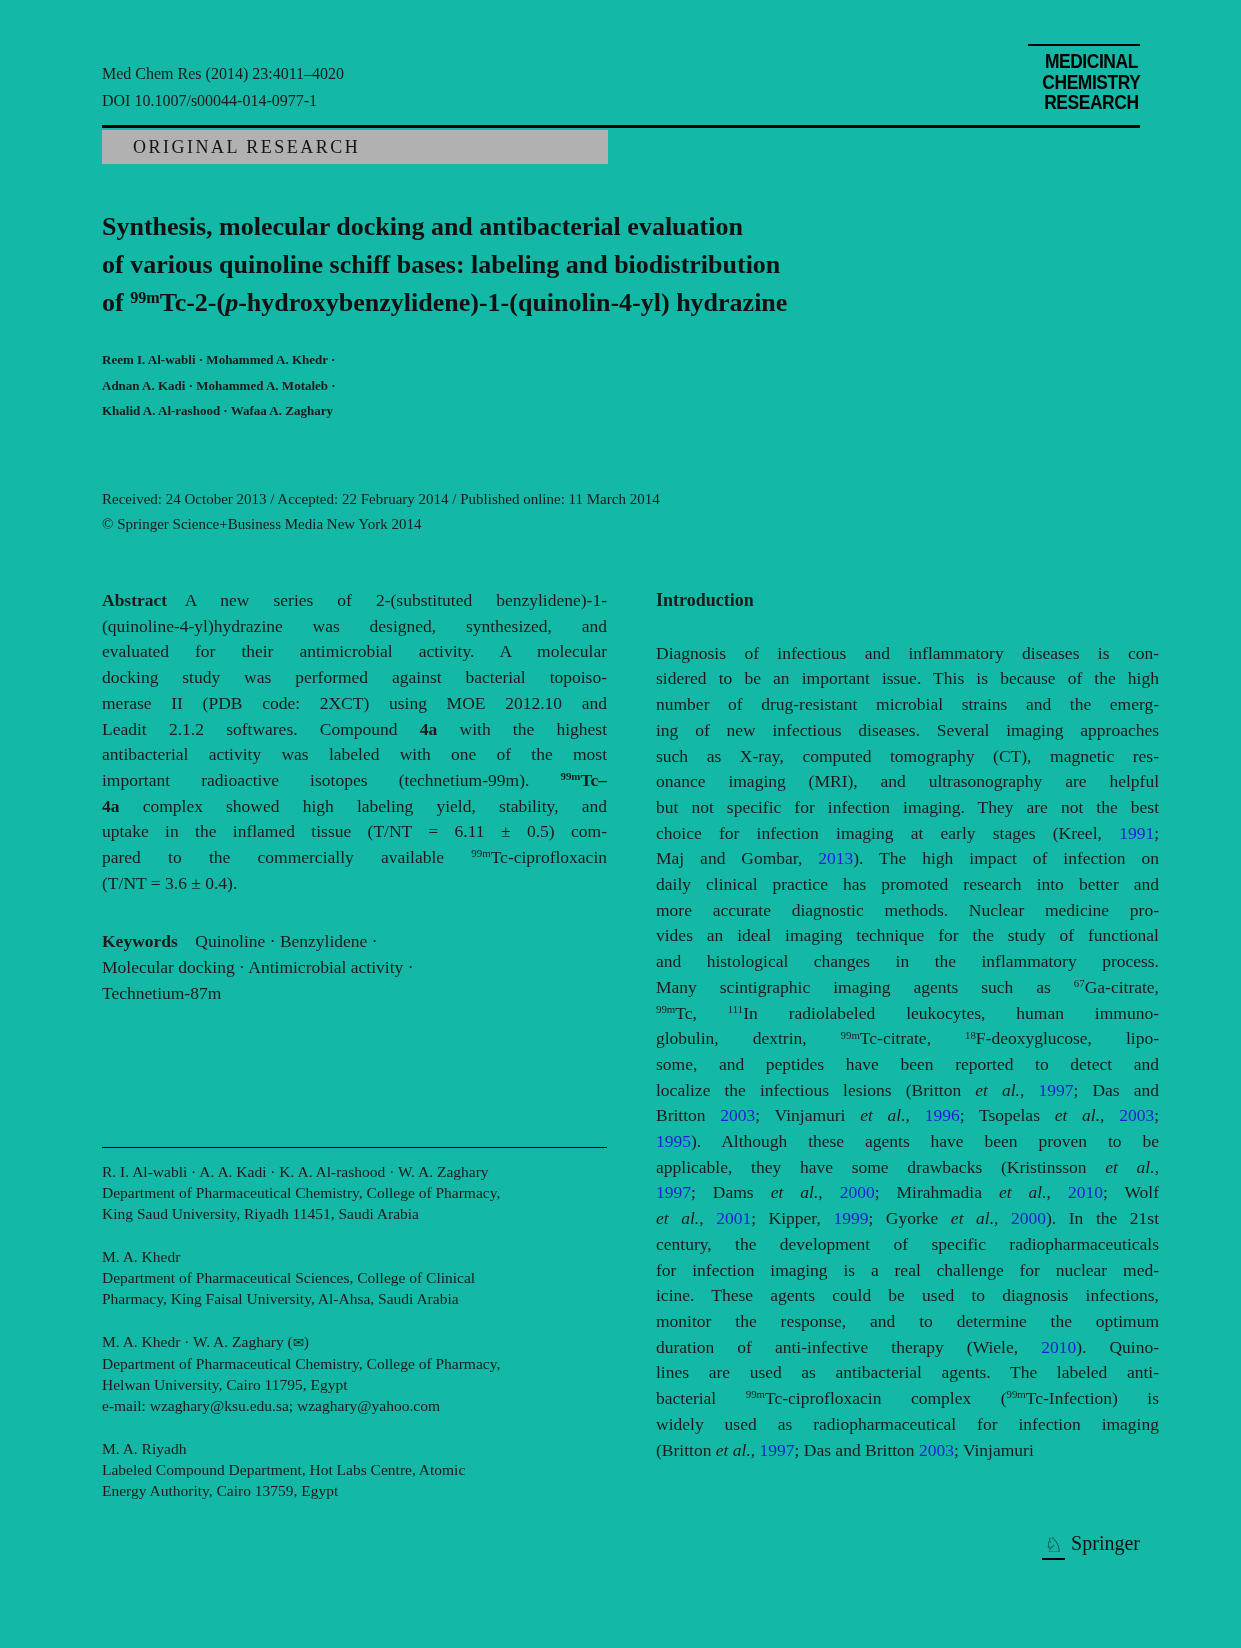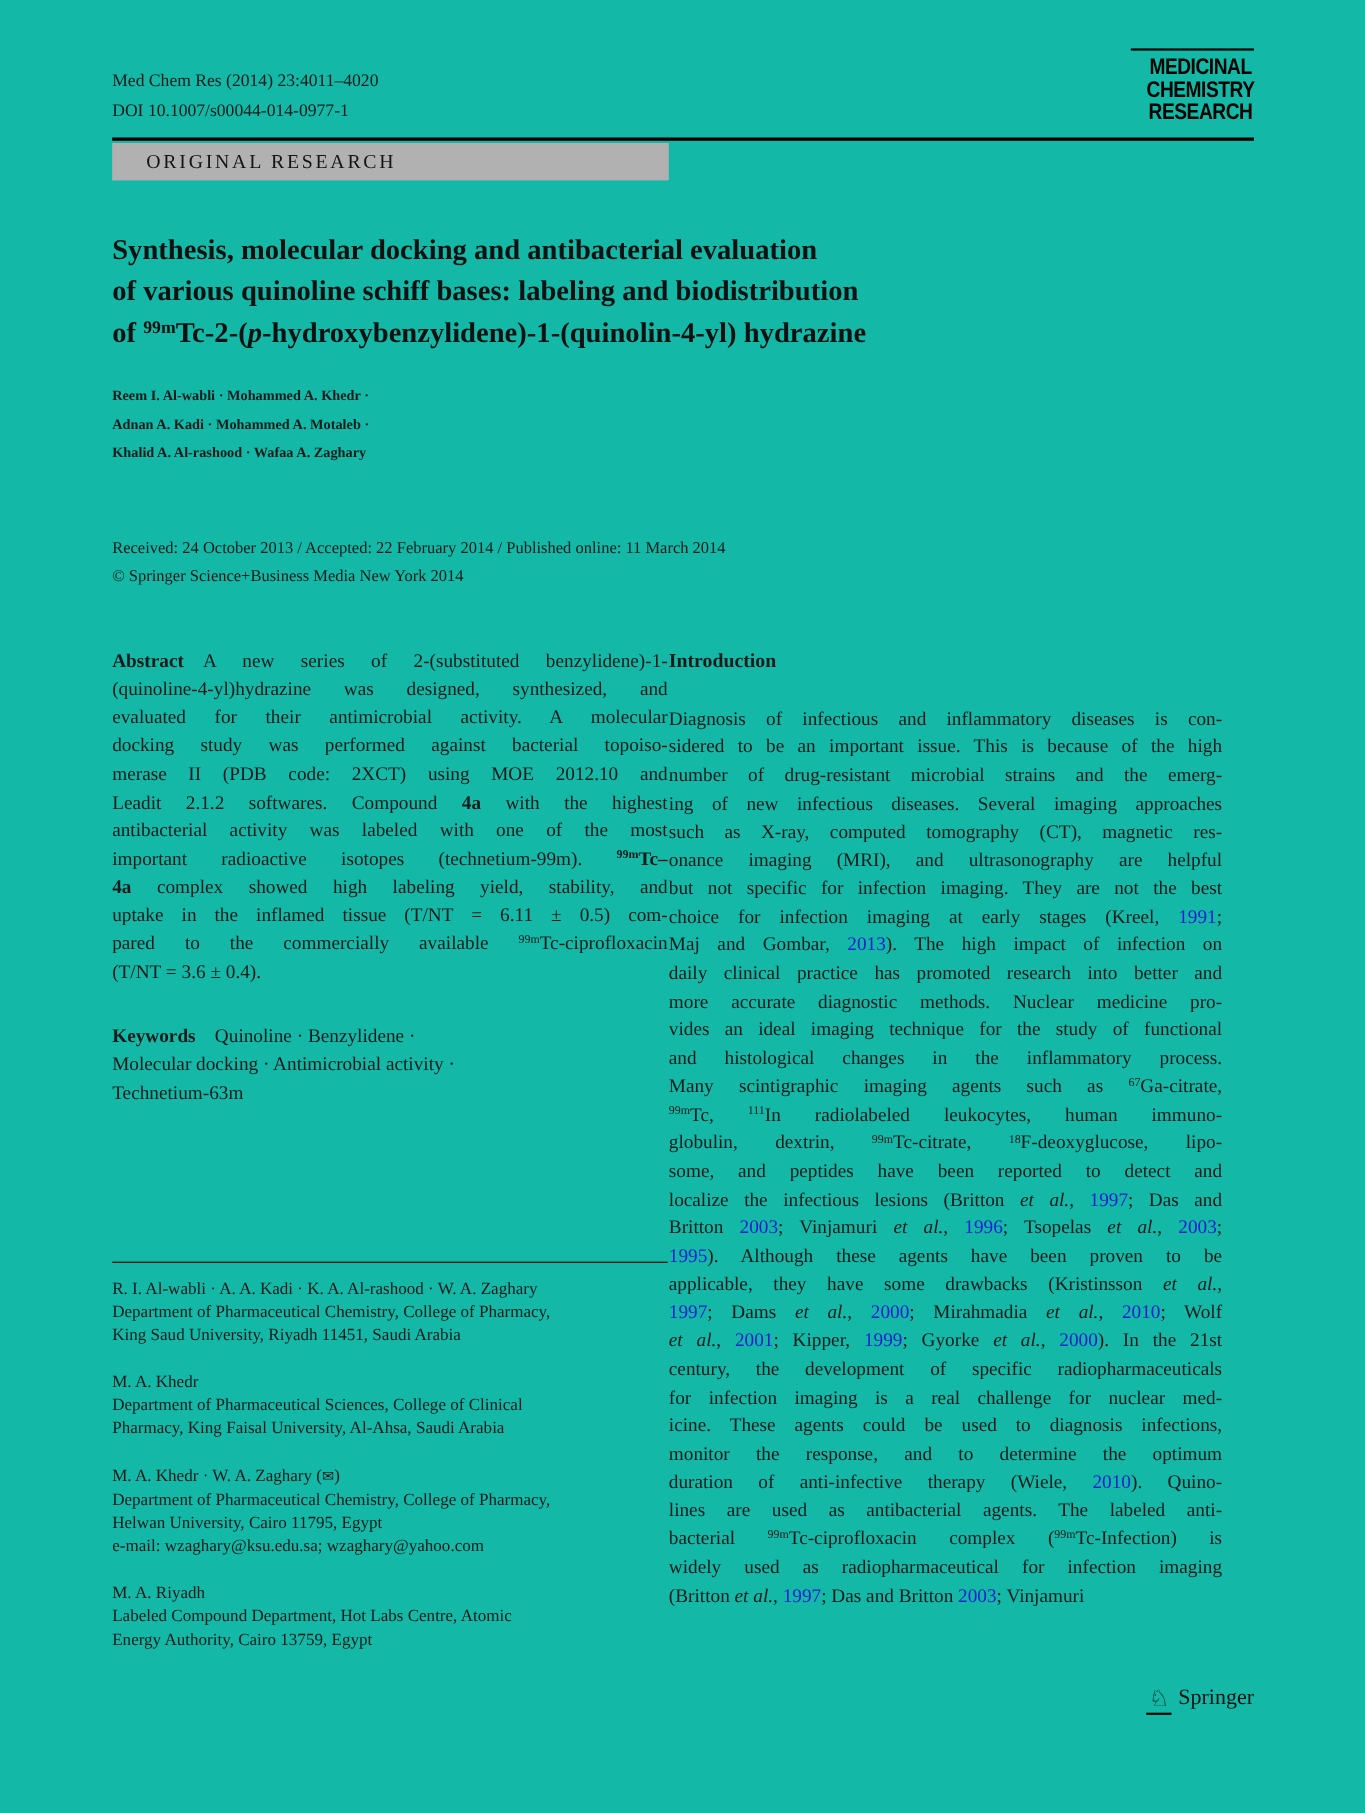--- a/index.html
+++ b/index.html
@@ -30,21 +30,21 @@
   #banner span{
     display:inline-block;padding-left:31px;line-height:34px;
     font-size:18px;letter-spacing:2.5px;color:#141414;
   }
   
   #title{position:absolute;left:102px;top:208px;width:1040px;font-size:26px;font-weight:bold;line-height:38px;color:#111;}
   #authors{position:absolute;left:102px;top:347px;font-size:13px;font-weight:bold;line-height:25.5px;}
   #dates{position:absolute;left:102px;top:487px;font-size:15px;line-height:25px;}
   
   #left-col{position:absolute;left:102px;top:588px;width:505px;font-size:17.5px;line-height:25.7px;}
-  #right-col{position:absolute;left:608px;top:588px;width:503px;font-size:17.5px;line-height:25.7px;}
+  #right-col{position:absolute;left:656px;top:588px;width:503px;font-size:17.5px;line-height:25.7px;}
   #keywords{margin-top:33px;}
   #intro-heading{font-weight:bold;font-size:18px;line-height:25.7px;}
   #intro-body{margin-top:27px;}
   
   #footnotes{position:absolute;left:102px;top:1147px;width:505px;font-size:15.5px;line-height:21px;}
   .fn-rule{border-top:1.5px solid #000;margin-bottom:13px;}
   .fn-group{margin-bottom:22px;}
   
   #springer{position:absolute;right:101px;top:1532px;font-size:20px;color:#111;}
   .knight{
@@ -114,21 +114,21 @@
         <div class="tl just">antibacterial activity was labeled with one of the most</div>
         <div class="tl just">important radioactive isotopes (technetium-99m). <span class="b sup">99m</span><span class="b">Tc–</span></div>
         <div class="tl just"><span class="b">4a</span> complex showed high labeling yield, stability, and</div>
         <div class="tl just">uptake in the inflamed tissue (T/NT = 6.11 ± 0.5) com-</div>
         <div class="tl just">pared to the commercially available <span class="sup">99m</span>Tc-ciprofloxacin</div>
         <div class="tl">(T/NT = 3.6 ± 0.4).</div>
       </div>
     <div id="keywords">
         <div class="tl"><span class="b">Keywords</span> Quinoline · Benzylidene ·</div>
         <div class="tl">Molecular docking · Antimicrobial activity ·</div>
-        <div class="tl">Technetium-63m</div>
+        <div class="tl">Technetium-87m</div>
       </div>
   </div>
 
   <div id="right-col">
     <div id="intro-heading">Introduction</div>
     <div id="intro-body">
         <div class="tl just">Diagnosis of infectious and inflammatory diseases is con-</div>
         <div class="tl just">sidered to be an important issue. This is because of the high</div>
         <div class="tl just">number of drug-resistant microbial strains and the emerg-</div>
         <div class="tl just">ing of new infectious diseases. Several imaging approaches</div>

